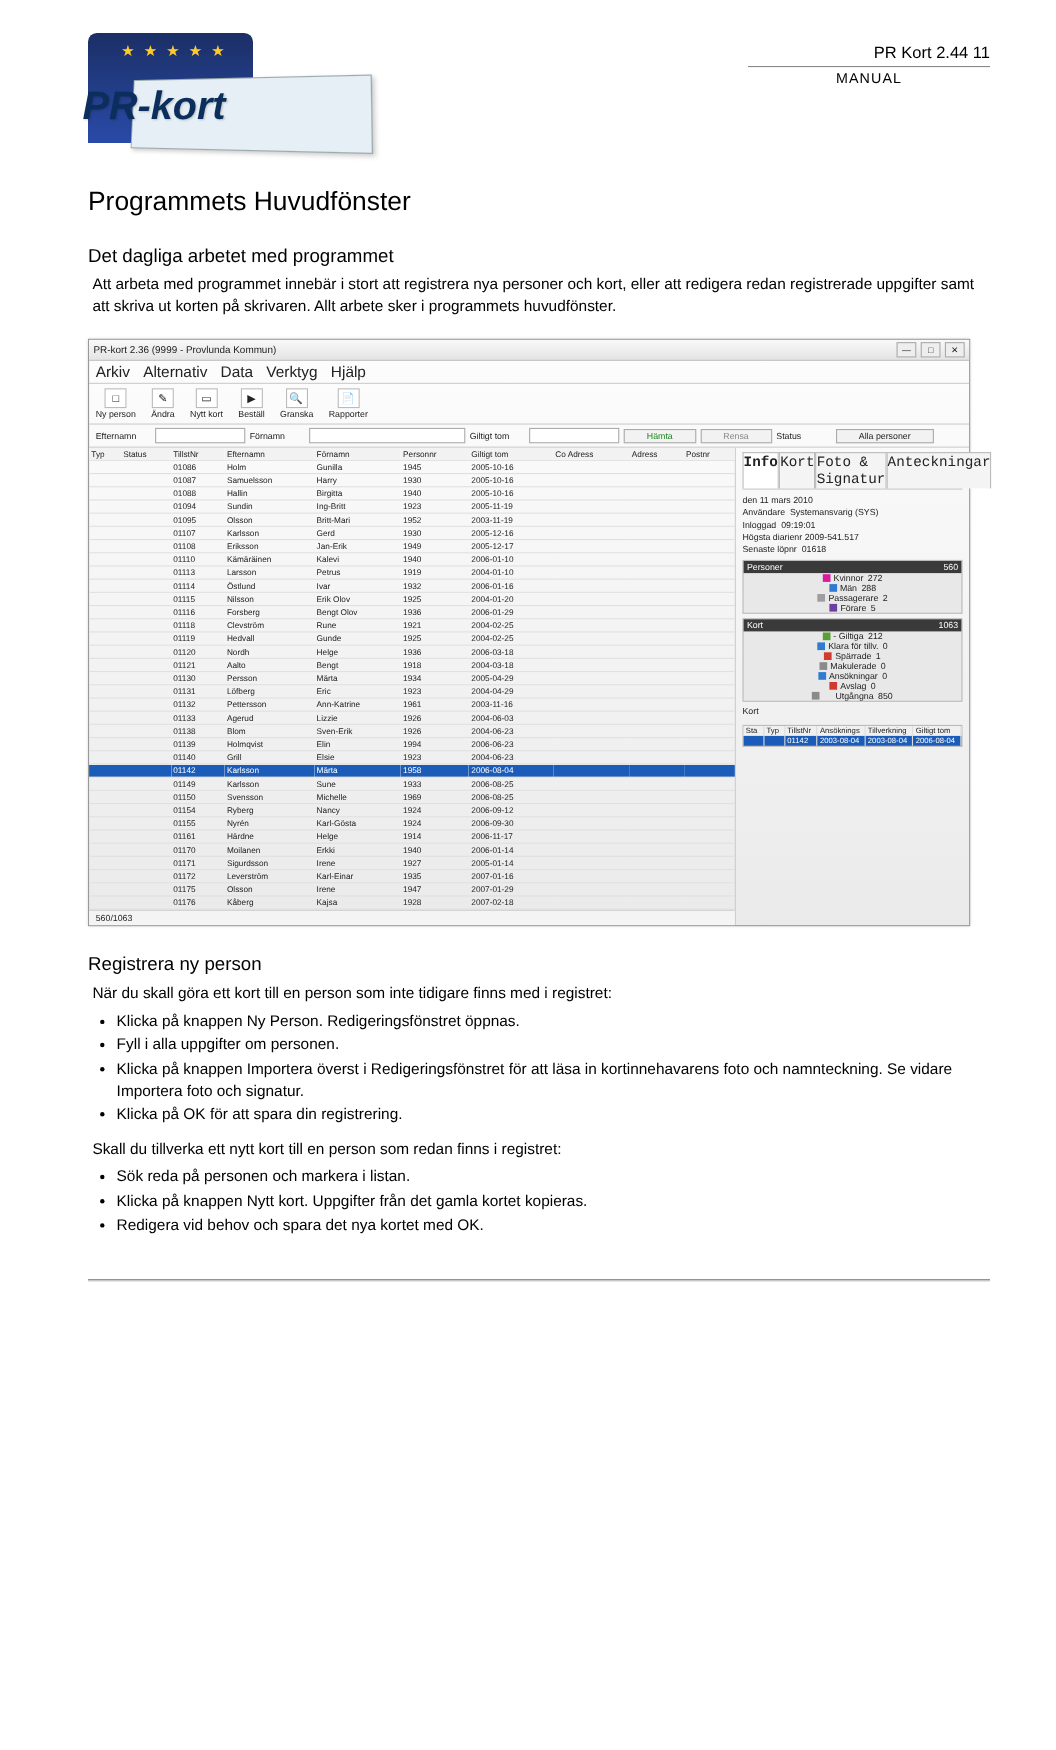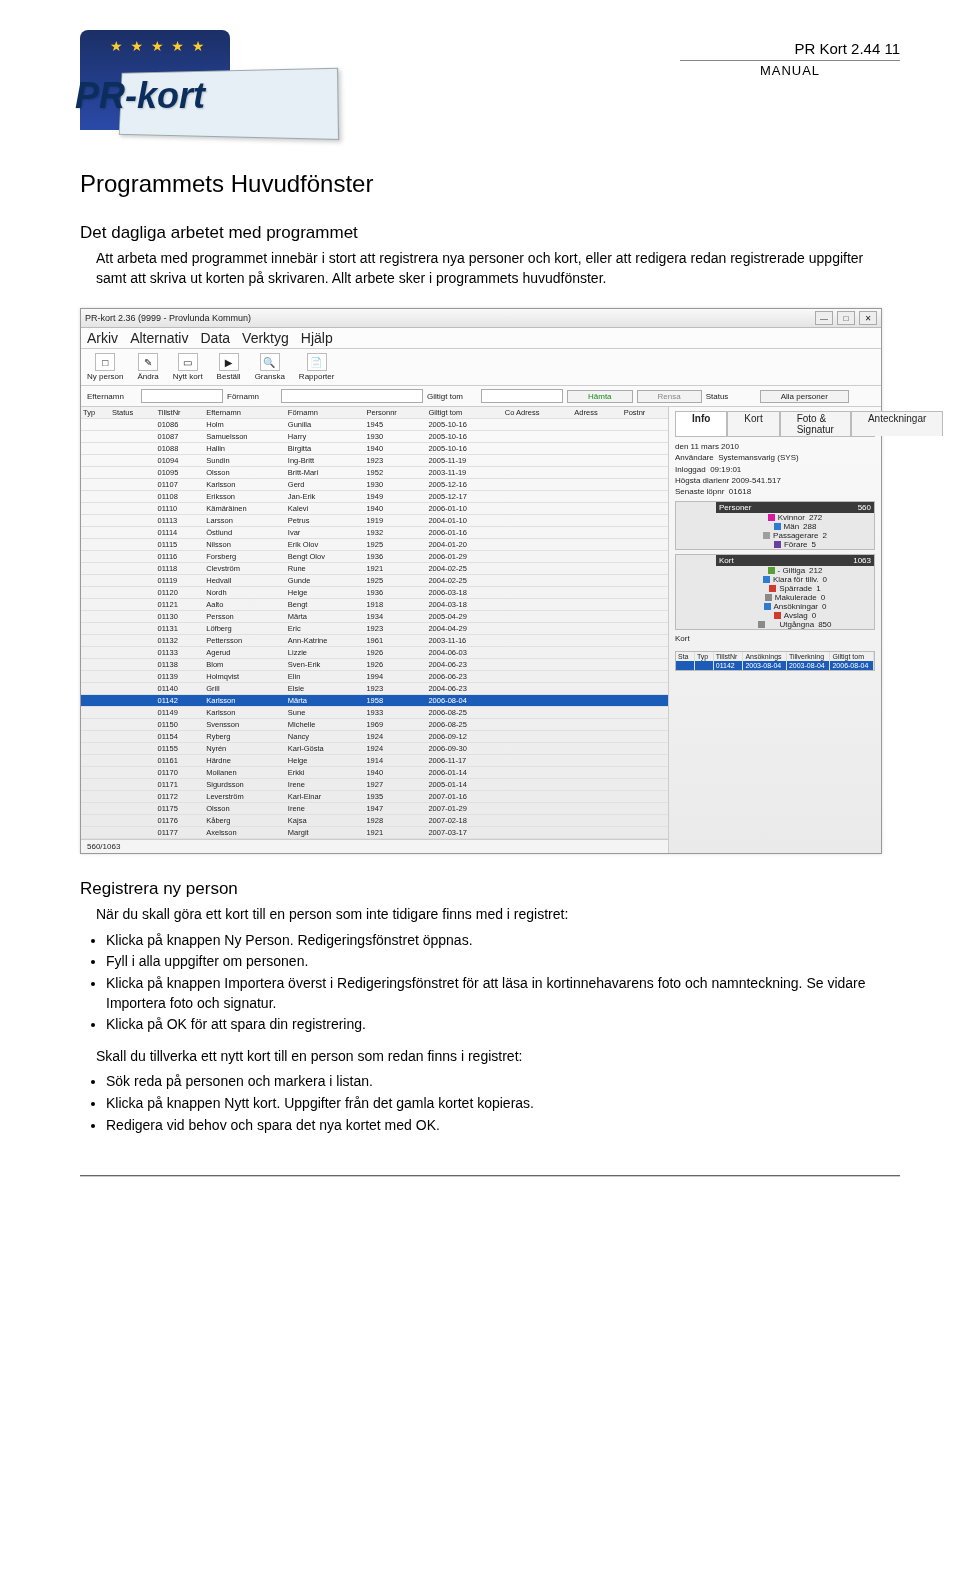--- a/index.html
+++ b/index.html
@@ -79,21 +79,21 @@
   h1.section {
     font-size: 24px;
     font-weight: normal;
     margin: 30px 0 15px 0;
   }
   h2.sub {
     font-size: 17px;
     font-weight: normal;
     margin: 25px 0 5px 0;
   }
-  p { margin: 6px 16px; line-height: 1.4; }
+  p { margin: 6px 4px; line-height: 1.4; }
   ul.bullets { margin: 5px 0 12px 0; padding-left: 26px; }
   ul.bullets li { margin: 2px 0; line-height: 1.4; }
 
   
   .app-shot {
     width: 800px;
     margin: 20px 0 25px 0;
     border: 1px solid #999;
     background: linear-gradient(180deg,#fdfdfd 0%,#eaeaea 100%);
     font-size: 8px;
@@ -122,24 +122,24 @@
   .filterbar .btn{ border:1px solid #aaa; padding:1px 20px; background:#f2f2f2;}
   .app-body { display:flex; }
   .grid-wrap { flex:1; border-right:1px solid #ccc; }
   table.grid { border-collapse:collapse; width:100%; font-size:7.5px; }
   table.grid th, table.grid td { border-bottom:1px solid #e0e0e0; padding:1px 2px; text-align:left; white-space:nowrap; overflow:hidden; }
   table.grid th { background:#f2f2f2; font-weight:normal; position:sticky; top:0;}
   tr.sel td { background:#1b5cb8; color:#fff; }
   .grid-wrap .footer { padding:2px 6px; border-top:1px solid #ccc; font-size:8px; background:#f4f4f4;}
   .rightpane { width:200px; padding:4px 6px; font-size:8px; display:flex; flex-direction:column; gap:4px;}
   .tabs { display:flex; gap:0; border-bottom:1px solid #bbb;}
-  .tab { border:1px solid #bbb; border-bottom:none; padding:1px 16px; background:#f4f4f4; font-size:10px;}
+  .tab { border:1px solid #bbb; border-bottom:none; padding:1px 0; background:#f4f4f4; font-size:13px;font-family:Liberation Mono, monospace;}
   .tab.active{ background:#fff; font-weight:bold;}
   .infoblock { line-height:1.4; }
-  .statsbox { border:1px solid #bbb; background:#e8e8e8;padding-left:40px;}
+  .statsbox { border:1px solid #bbb; background:#e8e8e8;}
   .statsbox .shead { background:#3a3a3a;color:#fff;padding:1px 3px;display:flex;justify-content:space-between;}
   .statsbox .srow { display:flex;justify-content:center;padding:0 3px;align-items:center;gap:4px;}
   .sq{width:7px;height:7px;display:inline-block;}
   .korttable { border:1px solid #bbb; margin-top:4px;}
   .korttable .krow{ display:flex; font-size:7px;}
   .korttable .krow.hd{ background:#f0f0f0;}
   .korttable .krow .kc{ padding:1px 2px; border-right:1px solid #ddd; overflow:hidden; white-space:nowrap;}
   .korttable .sel{ background:#1b5cb8;color:#fff;}
   hr.footer-hr{ margin-top:40px; border:none; border-top:1px solid #666; border-bottom:1px solid #ccc;}
 </style>
@@ -639,32 +639,20 @@
                 <td></td>
               </tr>
               <tr>
                 <td></td>
                 <td></td>
                 <td>01176</td>
                 <td>Kåberg</td>
                 <td>Kajsa</td>
                 <td>1928</td>
                 <td>2007-02-18</td>
-                <td></td>
-                <td></td>
-                <td></td>
-              </tr>
-              <tr>
-                <td></td>
-                <td></td>
-                <td>01177</td>
-                <td>Axelsson</td>
-                <td>Margit</td>
-                <td>1921</td>
-                <td>2007-03-17</td>
                 <td></td>
                 <td></td>
                 <td></td>
               </tr>
             </tbody>
         </table>
         <div class="footer">560/1063</div>
       </div>
 
       <div class="rightpane">

